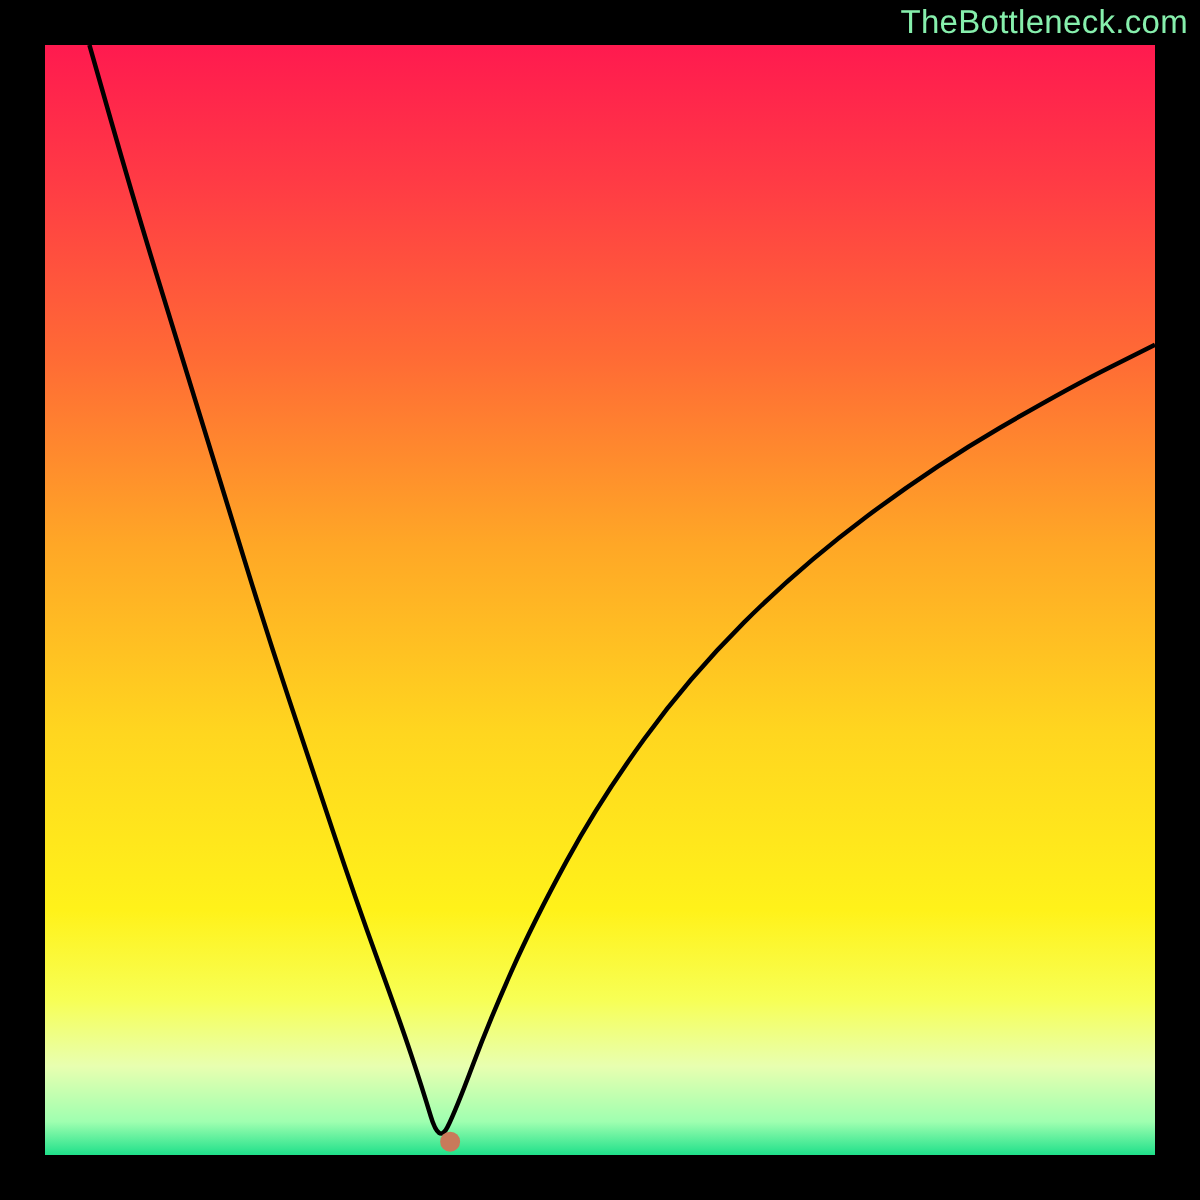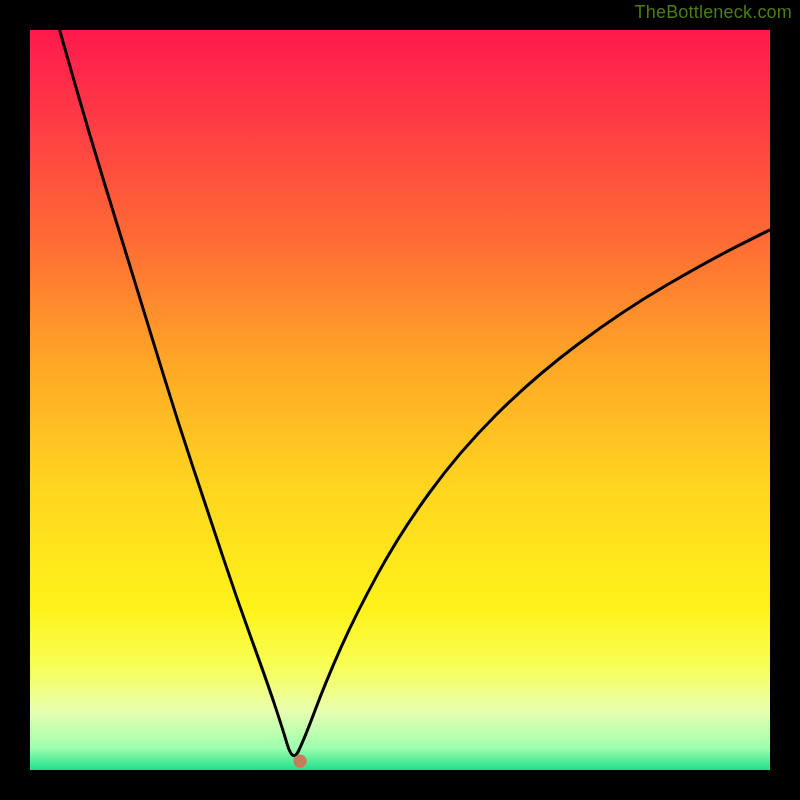--- a/index.html
+++ b/index.html
@@ -14,22 +14,22 @@
   .frame {
     position: relative;
     width: 800px;
     height: 800px;
     background: #000;
   }
   .watermark {
     position: absolute;
     top: 2px;
     right: 8px;
-    color: #4d7c0f;
-    font-size: 18px;
+    color: #86efac;
+    font-size: 22px;
     font-weight: 500;
     letter-spacing: 0.2px;
     z-index: 10;
   }
   .plot-area {
     position: absolute;
     left: 30px;
     top: 30px;
     width: 740px;
     height: 740px;

